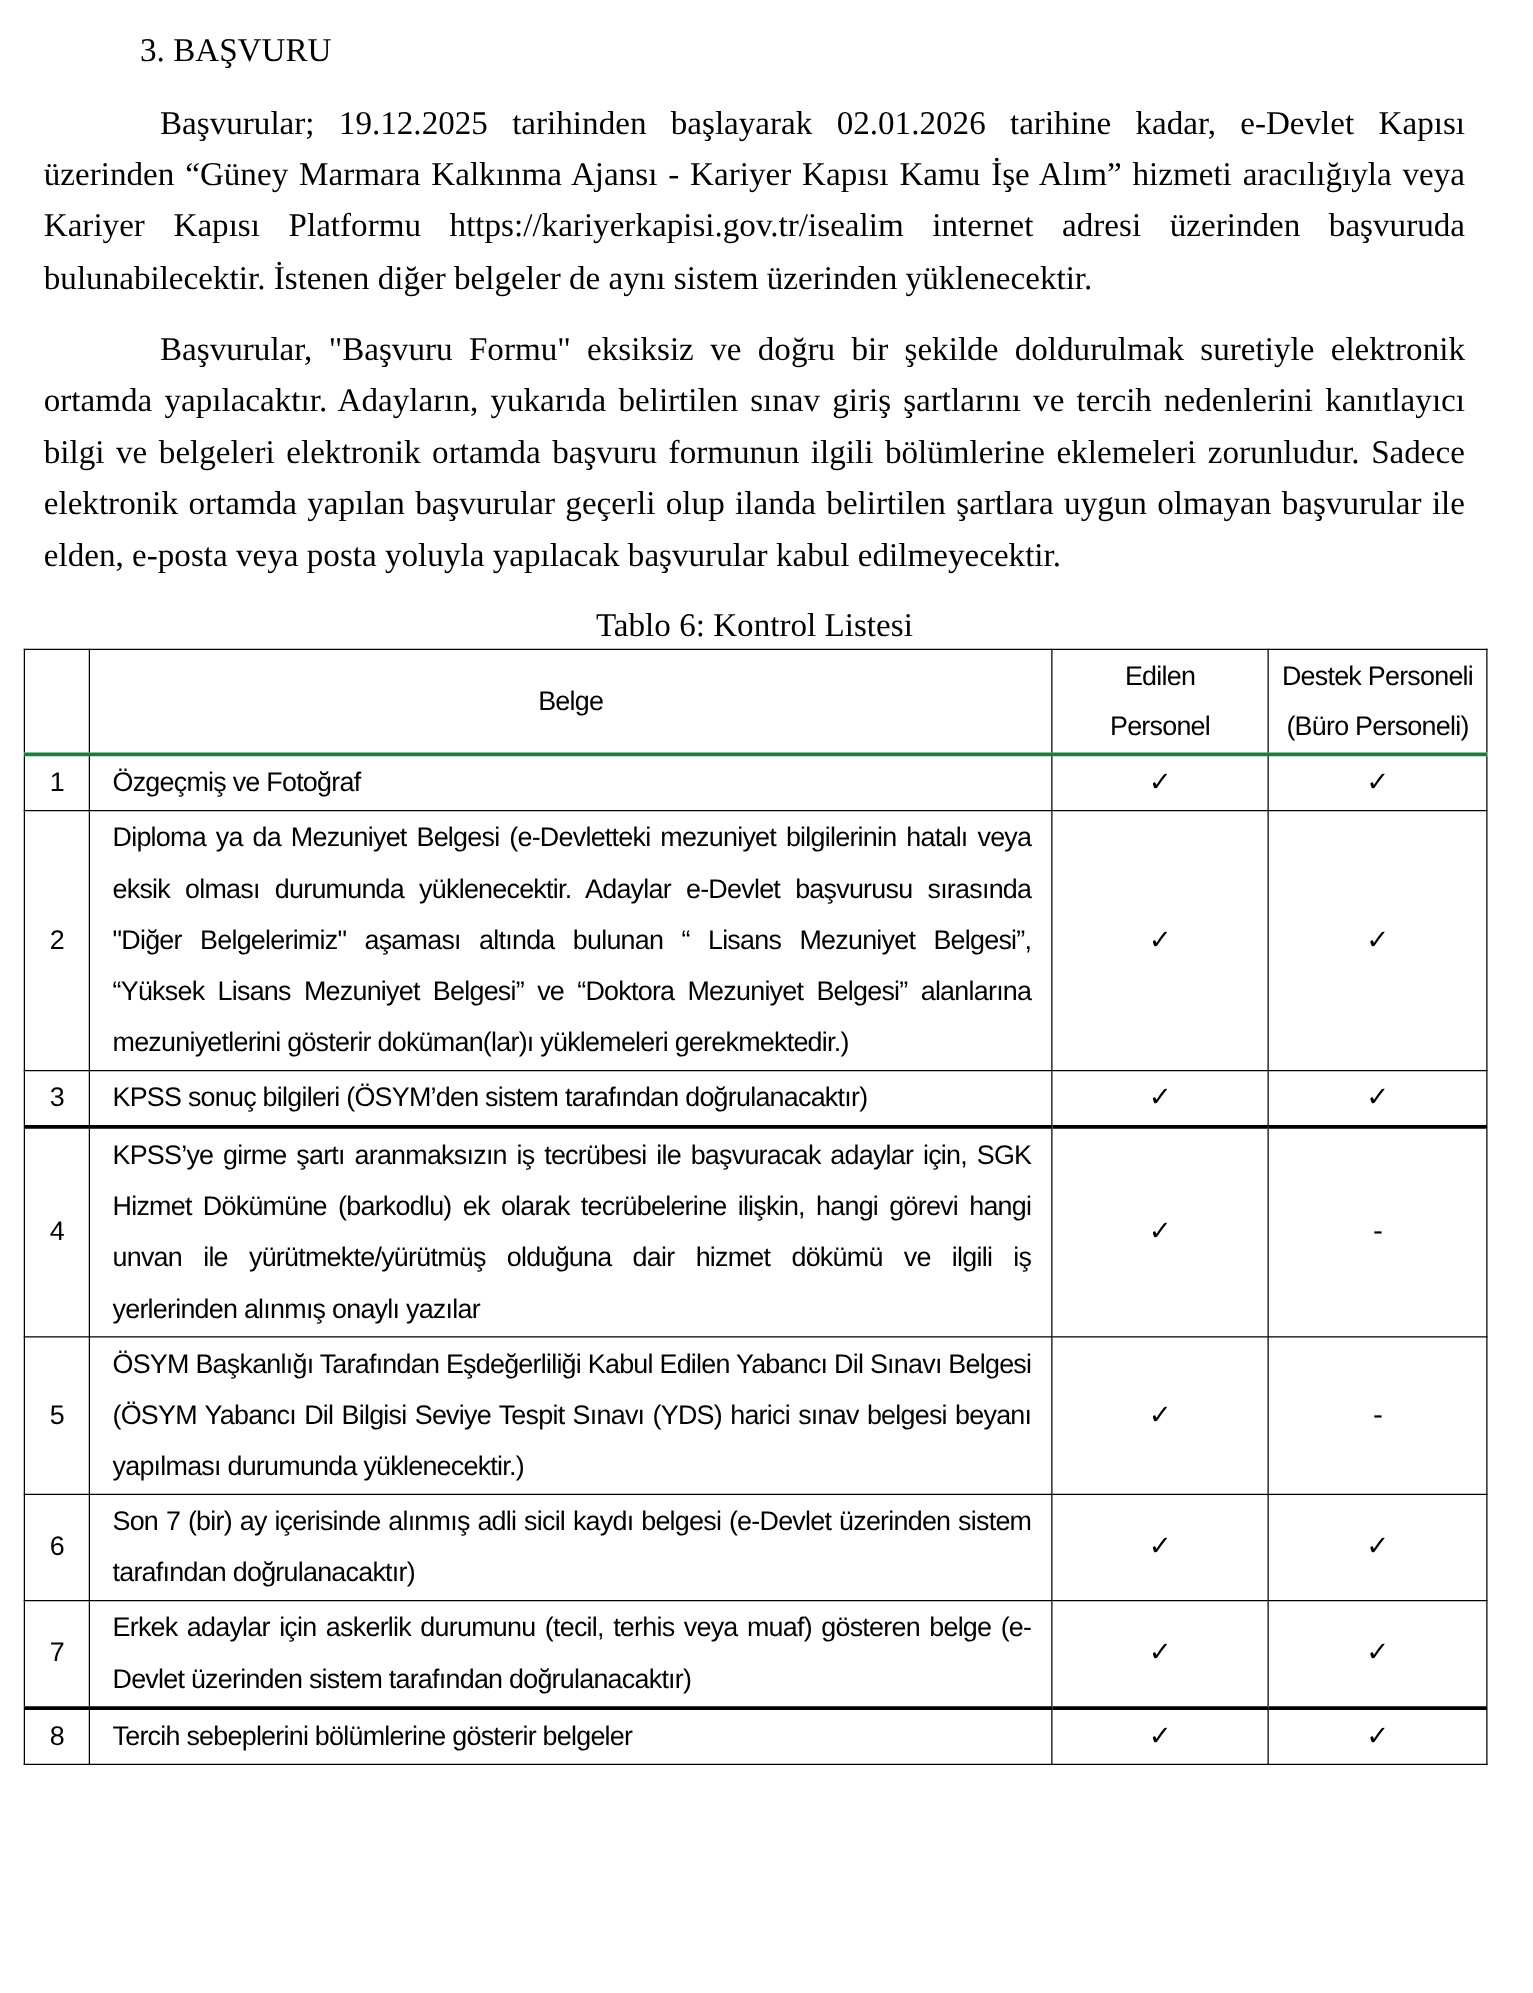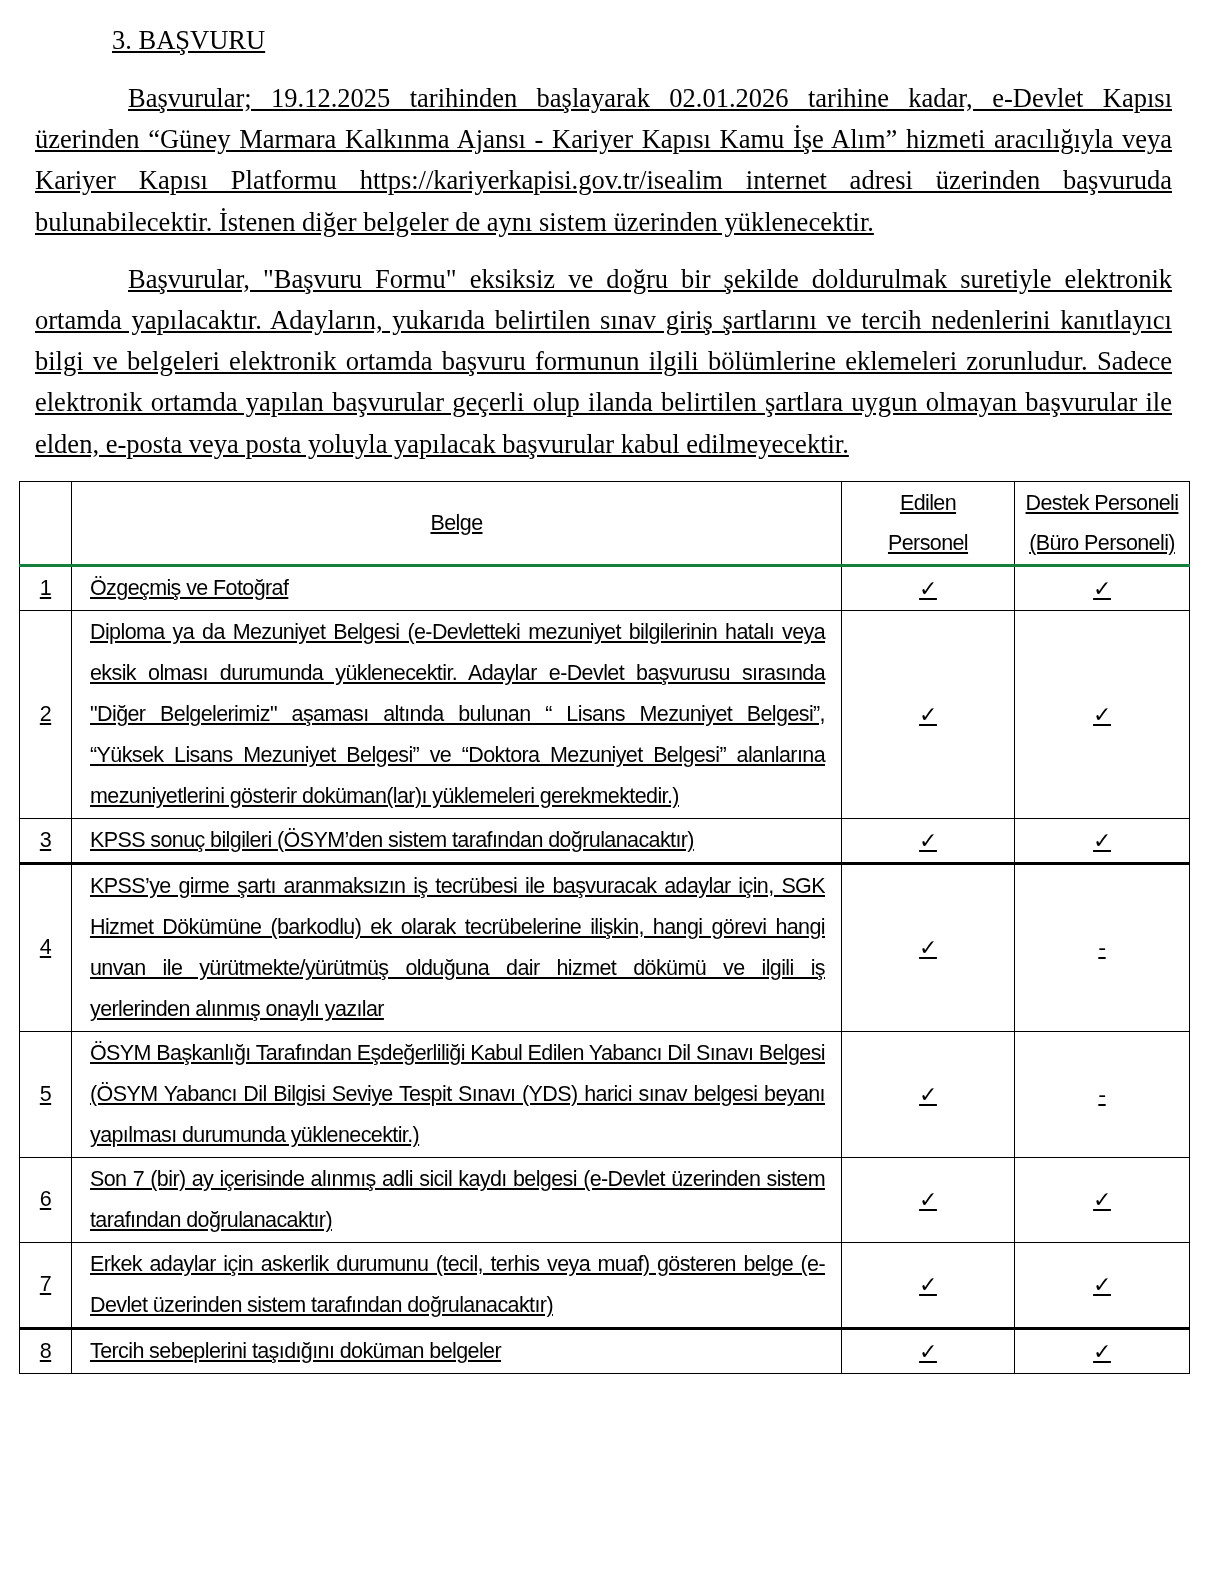--- a/index.html
+++ b/index.html
@@ -1,17 +1,17 @@
 <!DOCTYPE html>
 <html><head>
 <meta charset="utf-8">
 <style>
   html, body { margin: 0; padding: 0; background: #ffffff; }
   body { width: 1226px; height: 1594px; position: relative; overflow: hidden; color: #000; }
-  .page { position: absolute; left: 19px; top: 22px; width: 1169px; text-decoration: underline; }
+  .page { position: absolute; left: 19px; top: 22px; width: 1169px; }
   .serif { font-family: "Liberation Serif", "DejaVu Serif", serif; font-size: 26.5px; }
   .heading { margin: 0 0 0 93px; line-height: 36px; height: 40px; }
   p.para { margin: 16px; text-align: justify; text-indent: 93px; line-height: 41.2px; }
   .caption { text-align: center; line-height: 38px; margin-top: 1px; height: 38px; }
   table.checklist {
     border-collapse: collapse; width: 1170px; table-layout: fixed;
     font-family: "Liberation Sans", "DejaVu Sans", sans-serif; font-size: 21.5px;
     letter-spacing: -0.6px;
   }
   table.checklist td, table.checklist th {
@@ -29,20 +29,21 @@
   col.c-u { width: 173px; }
   col.c-d { width: 175px; }
 </style>
 </head>
 <body>
 
 <div class="page">
   <div class="serif heading">3. BAŞVURU</div>
   <p class="serif para">Başvurular; 19.12.2025 tarihinden başlayarak 02.01.2026 tarihine kadar, e-Devlet Kapısı üzerinden “Güney Marmara Kalkınma Ajansı - Kariyer Kapısı Kamu İşe Alım” hizmeti aracılığıyla veya Kariyer Kapısı Platformu https://kariyerkapisi.gov.tr/isealim internet adresi üzerinden başvuruda bulunabilecektir. İstenen diğer belgeler de aynı sistem üzerinden yüklenecektir.</p>
   <p class="serif para">Başvurular, "Başvuru Formu" eksiksiz ve doğru bir şekilde doldurulmak suretiyle elektronik ortamda yapılacaktır. Adayların, yukarıda belirtilen sınav giriş şartlarını ve tercih nedenlerini kanıtlayıcı bilgi ve belgeleri elektronik ortamda başvuru formunun ilgili bölümlerine eklemeleri zorunludur. Sadece elektronik ortamda yapılan başvurular geçerli olup ilanda belirtilen şartlara uygun olmayan başvurular ile elden, e-posta veya posta yoluyla yapılacak başvurular kabul edilmeyecektir.</p>
+  <div class="serif caption">Tablo 6: Kontrol Listesi</div>
 
   <table class="checklist">
     <colgroup>
       <col class="c-num">
         <col class="c-doc">
         <col class="c-u">
         <col class="c-d">
     </colgroup>
     <thead>
       <tr class="head">
@@ -96,19 +97,19 @@
         <td class="mark">✓</td>
       </tr>
       <tr class="thick-bottom">
         <td class="num">7</td>
         <td class="doc">Erkek adaylar için askerlik durumunu (tecil, terhis veya muaf) gösteren belge (e-Devlet üzerinden sistem tarafından doğrulanacaktır)</td>
         <td class="mark">✓</td>
         <td class="mark">✓</td>
       </tr>
       <tr>
         <td class="num">8</td>
-        <td class="doc">Tercih sebeplerini taşıdığını doküman belgeler</td>
+        <td class="doc">Tercih sebeplerini bölümlerine gösterir belgeler</td>
         <td class="mark">✓</td>
         <td class="mark">✓</td>
       </tr>
     </tbody>
   </table>
 </div>
 
 </body></html>

